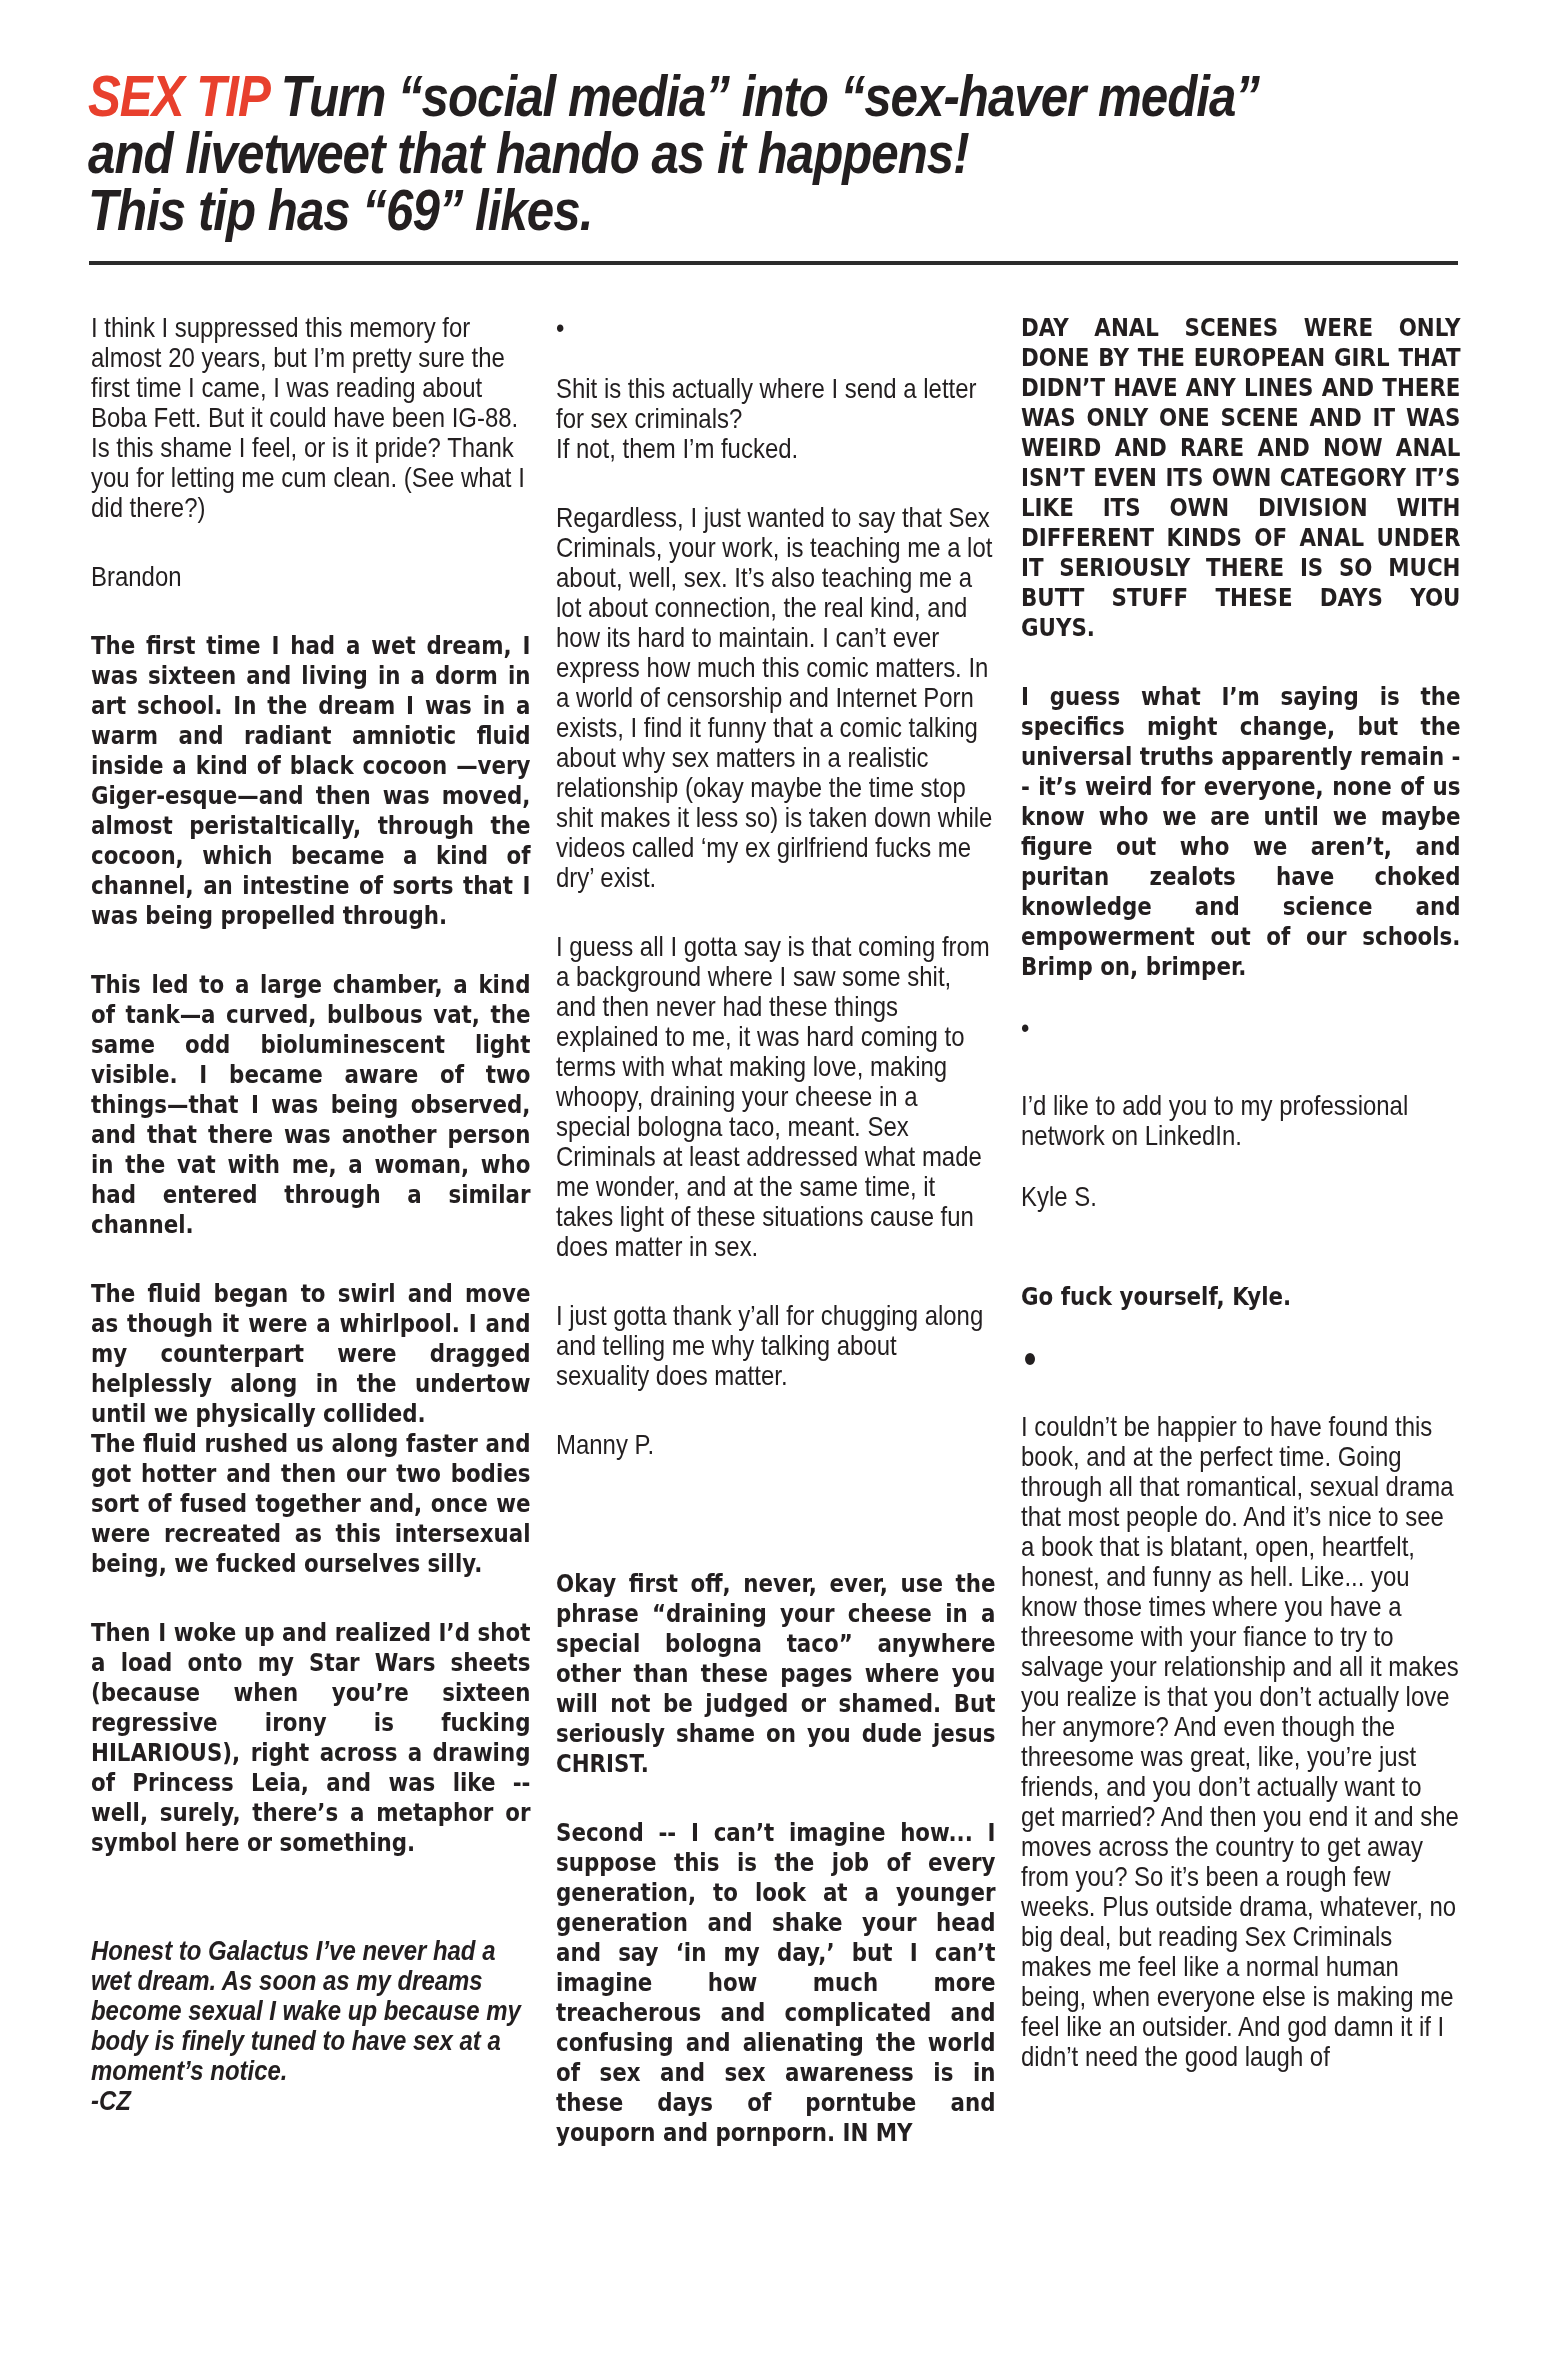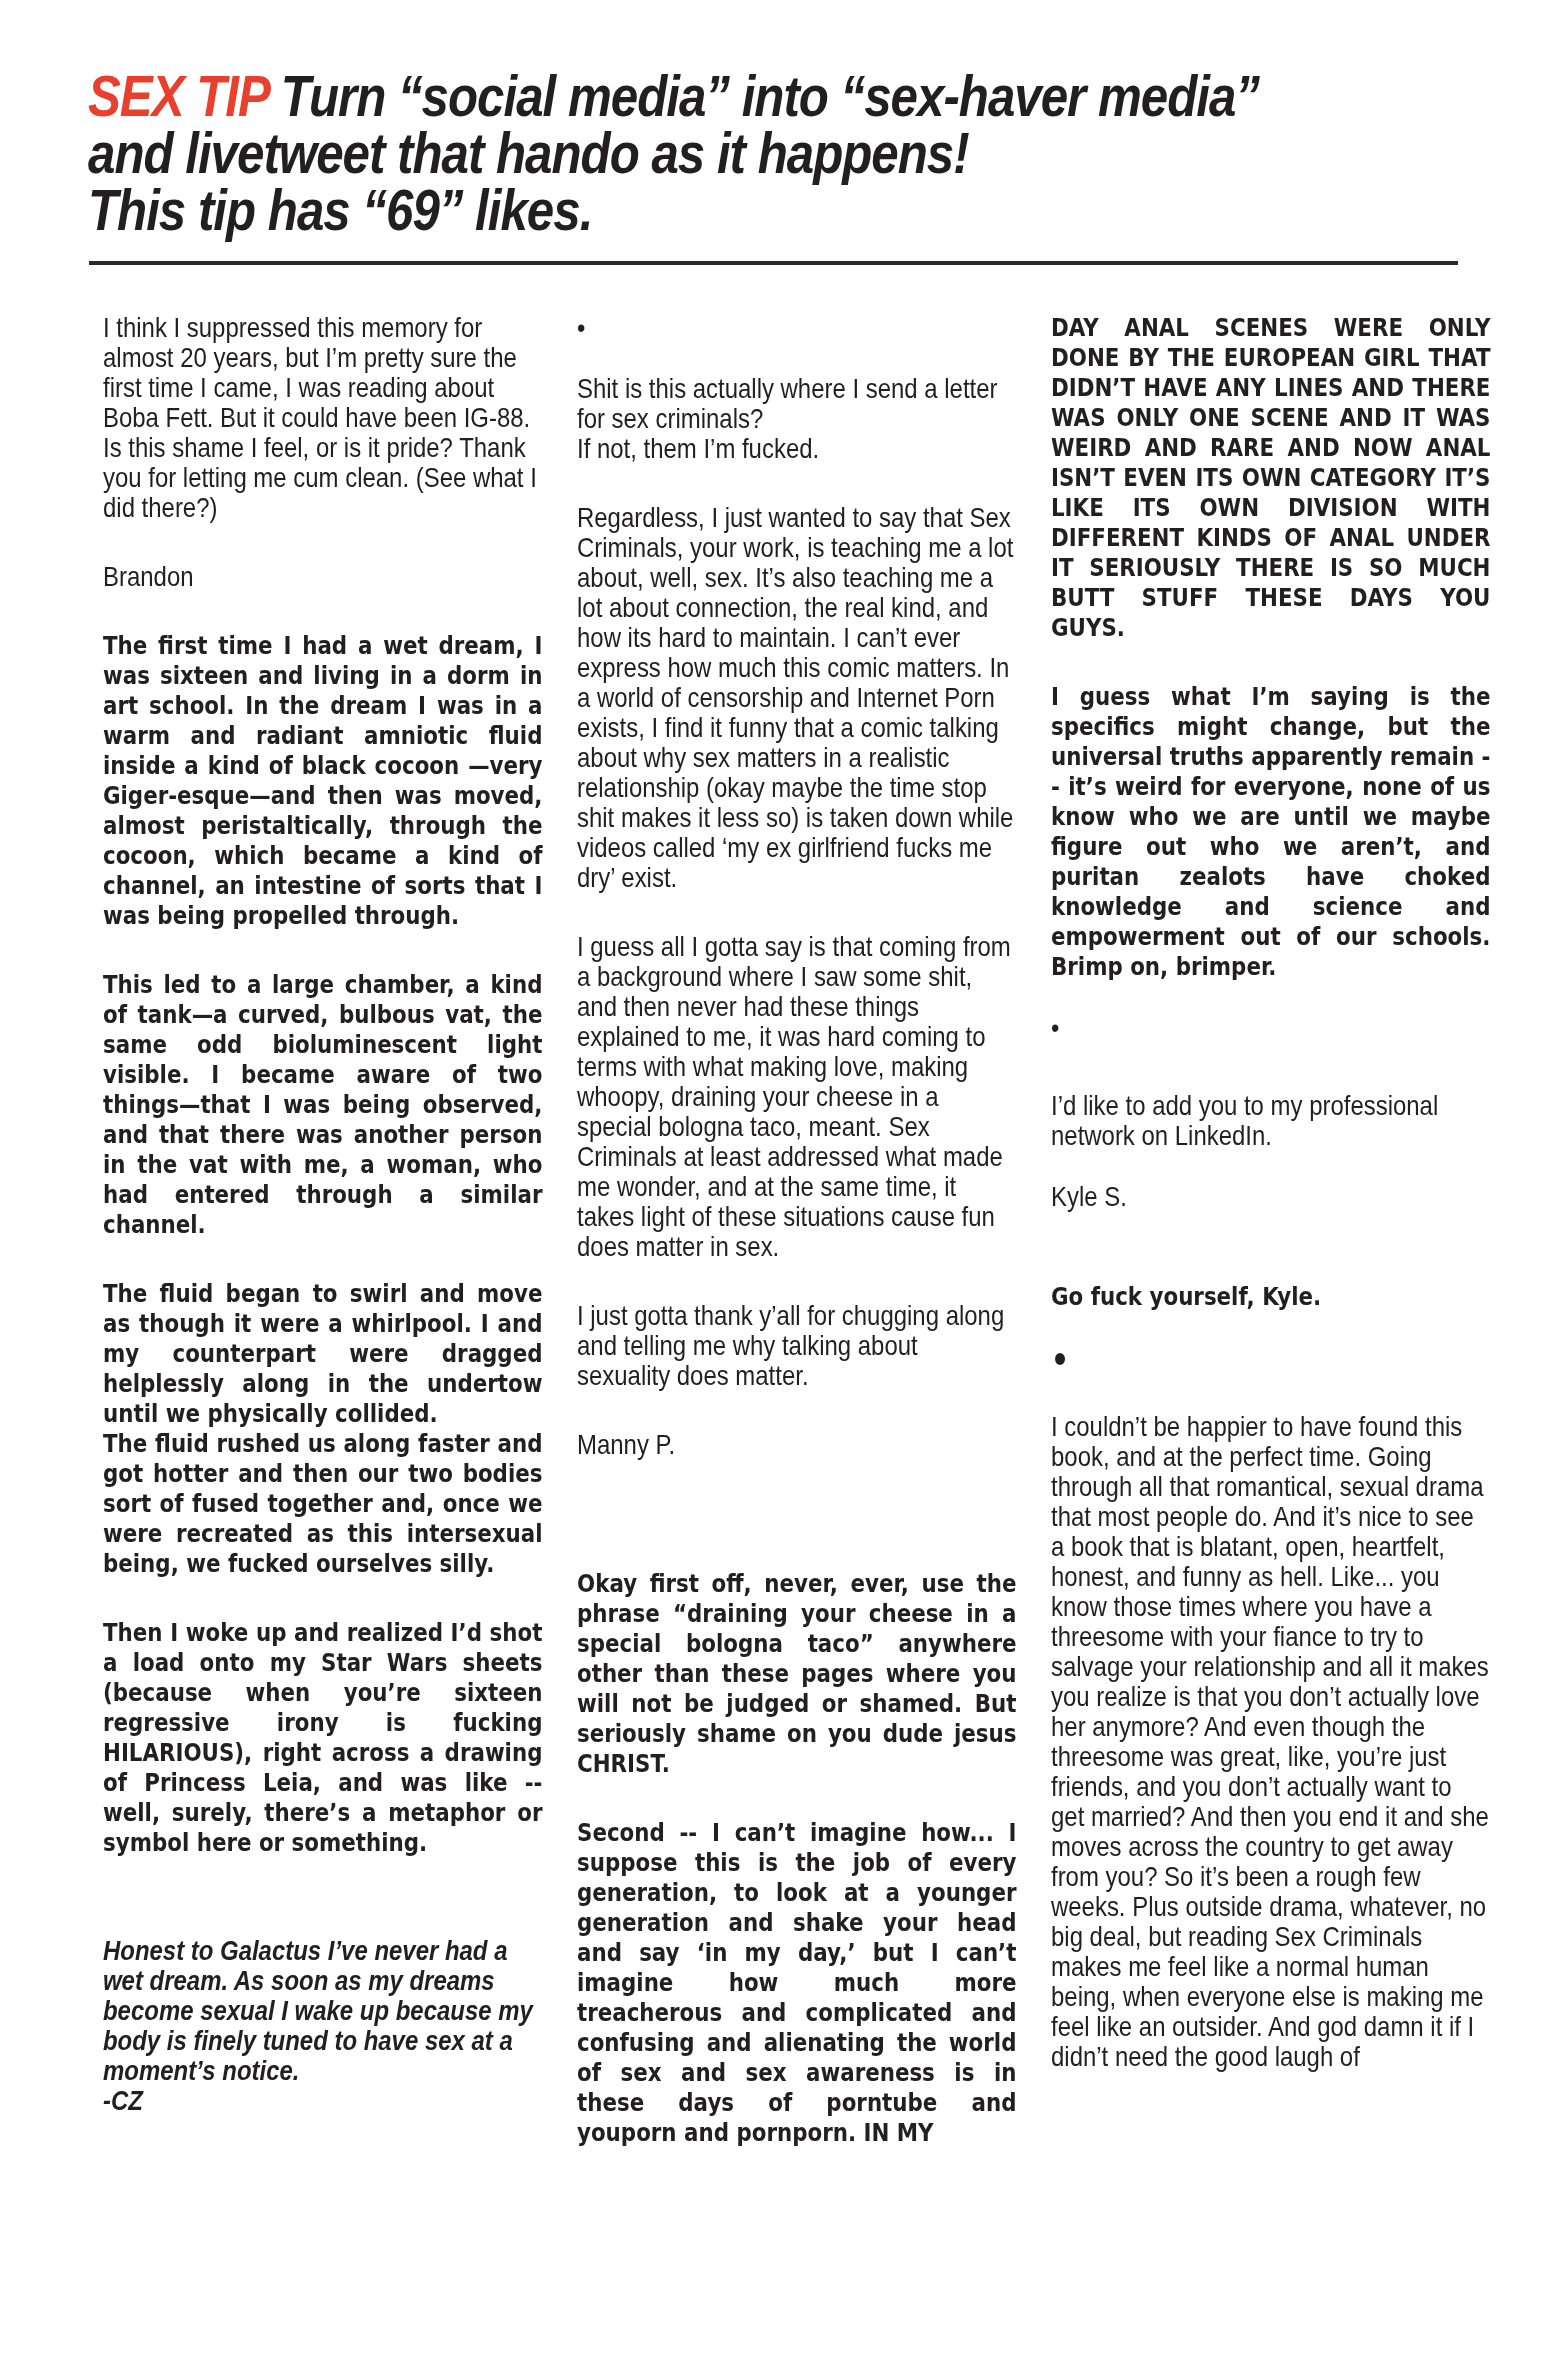--- a/index.html
+++ b/index.html
@@ -34,25 +34,25 @@
     position: absolute;
     left: 89px;
     top: 261px;
     width: 1369px;
     height: 3.9px;
     background: #2b2b2b;
   }
   
   .cols {
     position: absolute;
-    left: 103px;
+    left: 91px;
     top: 313px;
     width: 1369px;
     display: flex;
-    gap: 34px;
+    gap: 25px;
   }
   .col { width: 440px; overflow: visible; }
   .squeeze {
     width: 514px;
     transform: scaleX(0.855);
     transform-origin: 0 0;
   }
   p {
     margin: 0 0 39px 0;
     white-space: pre-line;

